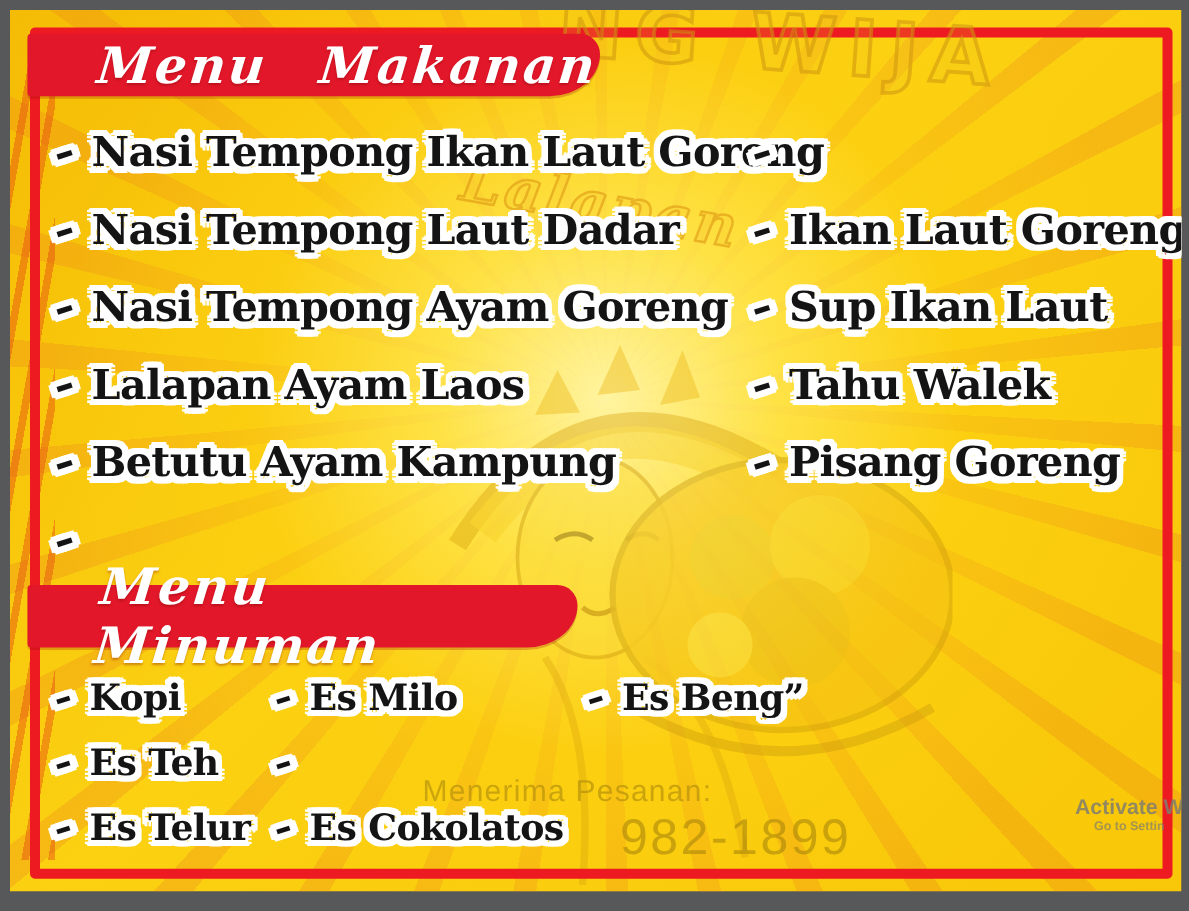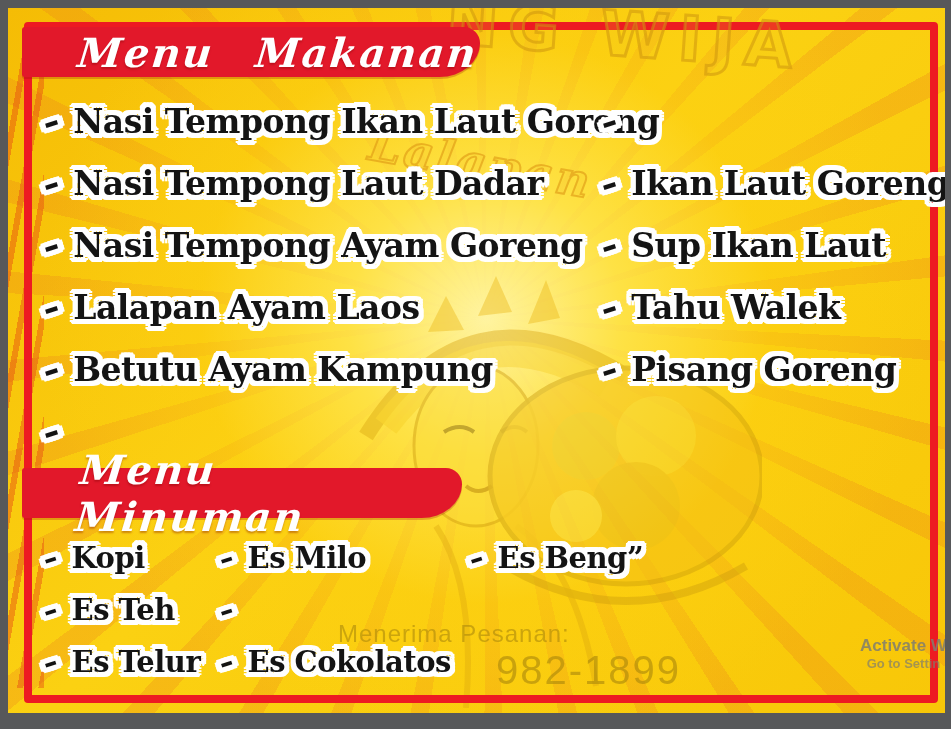--- a/index.html
+++ b/index.html
@@ -49,21 +49,21 @@
     position:absolute; left:452px; top:640px; z-index:3;
     font-family:"Liberation Sans", sans-serif; font-size:40px; font-weight:400;
     color:rgba(168,134,12,.6); letter-spacing:2px;margin-left:36px;
   }
   .os-watermark {
     position:absolute; left:852px; top:628px; z-index:6; text-align:center; white-space:nowrap;
     font-family:"Liberation Sans", sans-serif;
     font-weight:bold;
   }
   .os-watermark .l1 { font-size:17px; color:rgba(128,126,110,.85); }
-  .os-watermark .l2 { font-size:13px; color:rgba(128,126,110,.7); }
+  .os-watermark .l2 { font-size:10px; color:rgba(128,126,110,.7); }
 
   
   .banner {
     position:absolute; left:14px; height:50px; background:#e2182a; z-index:5;
     border-radius:4px 22px 55px 4px / 4px 22px 46px 4px;
     box-shadow:0 2px 0 rgba(150,10,10,.25);
     display:flex; align-items:center; padding-left:56px;
   }
   .banner-makanan { top:19px; width:458px; }
   .banner-minuman { top:460px; width:440px; }

